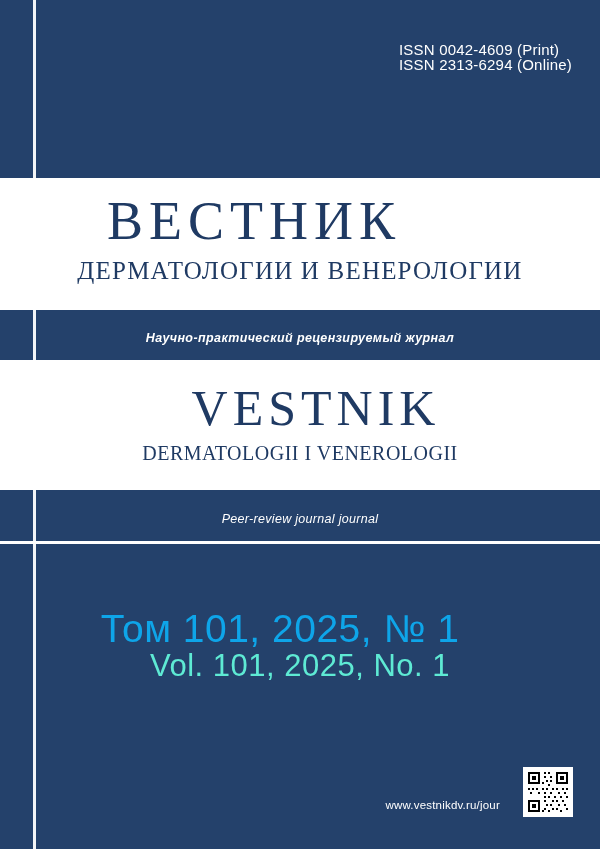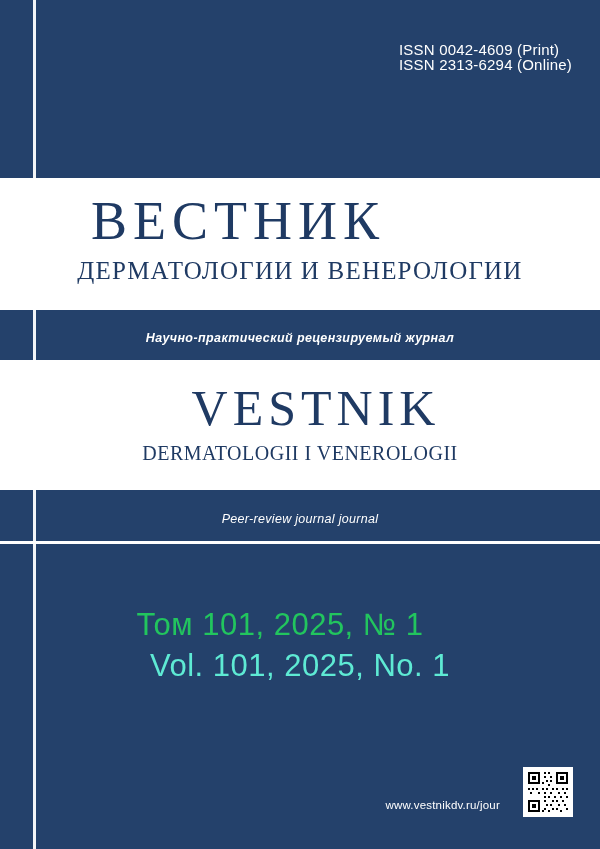--- a/index.html
+++ b/index.html
@@ -42,21 +42,21 @@
   .band-ru {
     position: absolute;
     left: 0;
     top: 178px;
     width: 600px;
     height: 132px;
     background: #ffffff;
   }
   .title-ru {
     position: absolute;
-    left: 0;
+    left: 16px;
     top: 192px;
     width: 476px;
     text-align: center;
     color: #1f3a63;
     font-family: "Liberation Serif", serif;
     font-size: 54px;
     letter-spacing: 6px;
     line-height: 58px;
     font-weight: 400;
   }
@@ -143,22 +143,22 @@
     height: 3px;
     background: #ffffff;
   }
   
   .vol-ru {
     position: absolute;
     left: 0;
     top: 607px;
     width: 560px;
     text-align: center;
-    color: #22c55e;
-    font-size: 31px;
+    color: #0ea5e9;
+    font-size: 39px;
     letter-spacing: 0.5px;
   }
   .vol-en {
     position: absolute;
     left: 0;
     top: 648px;
     width: 600px;
     text-align: center;
     color: #5eead4;
     font-size: 31px;

